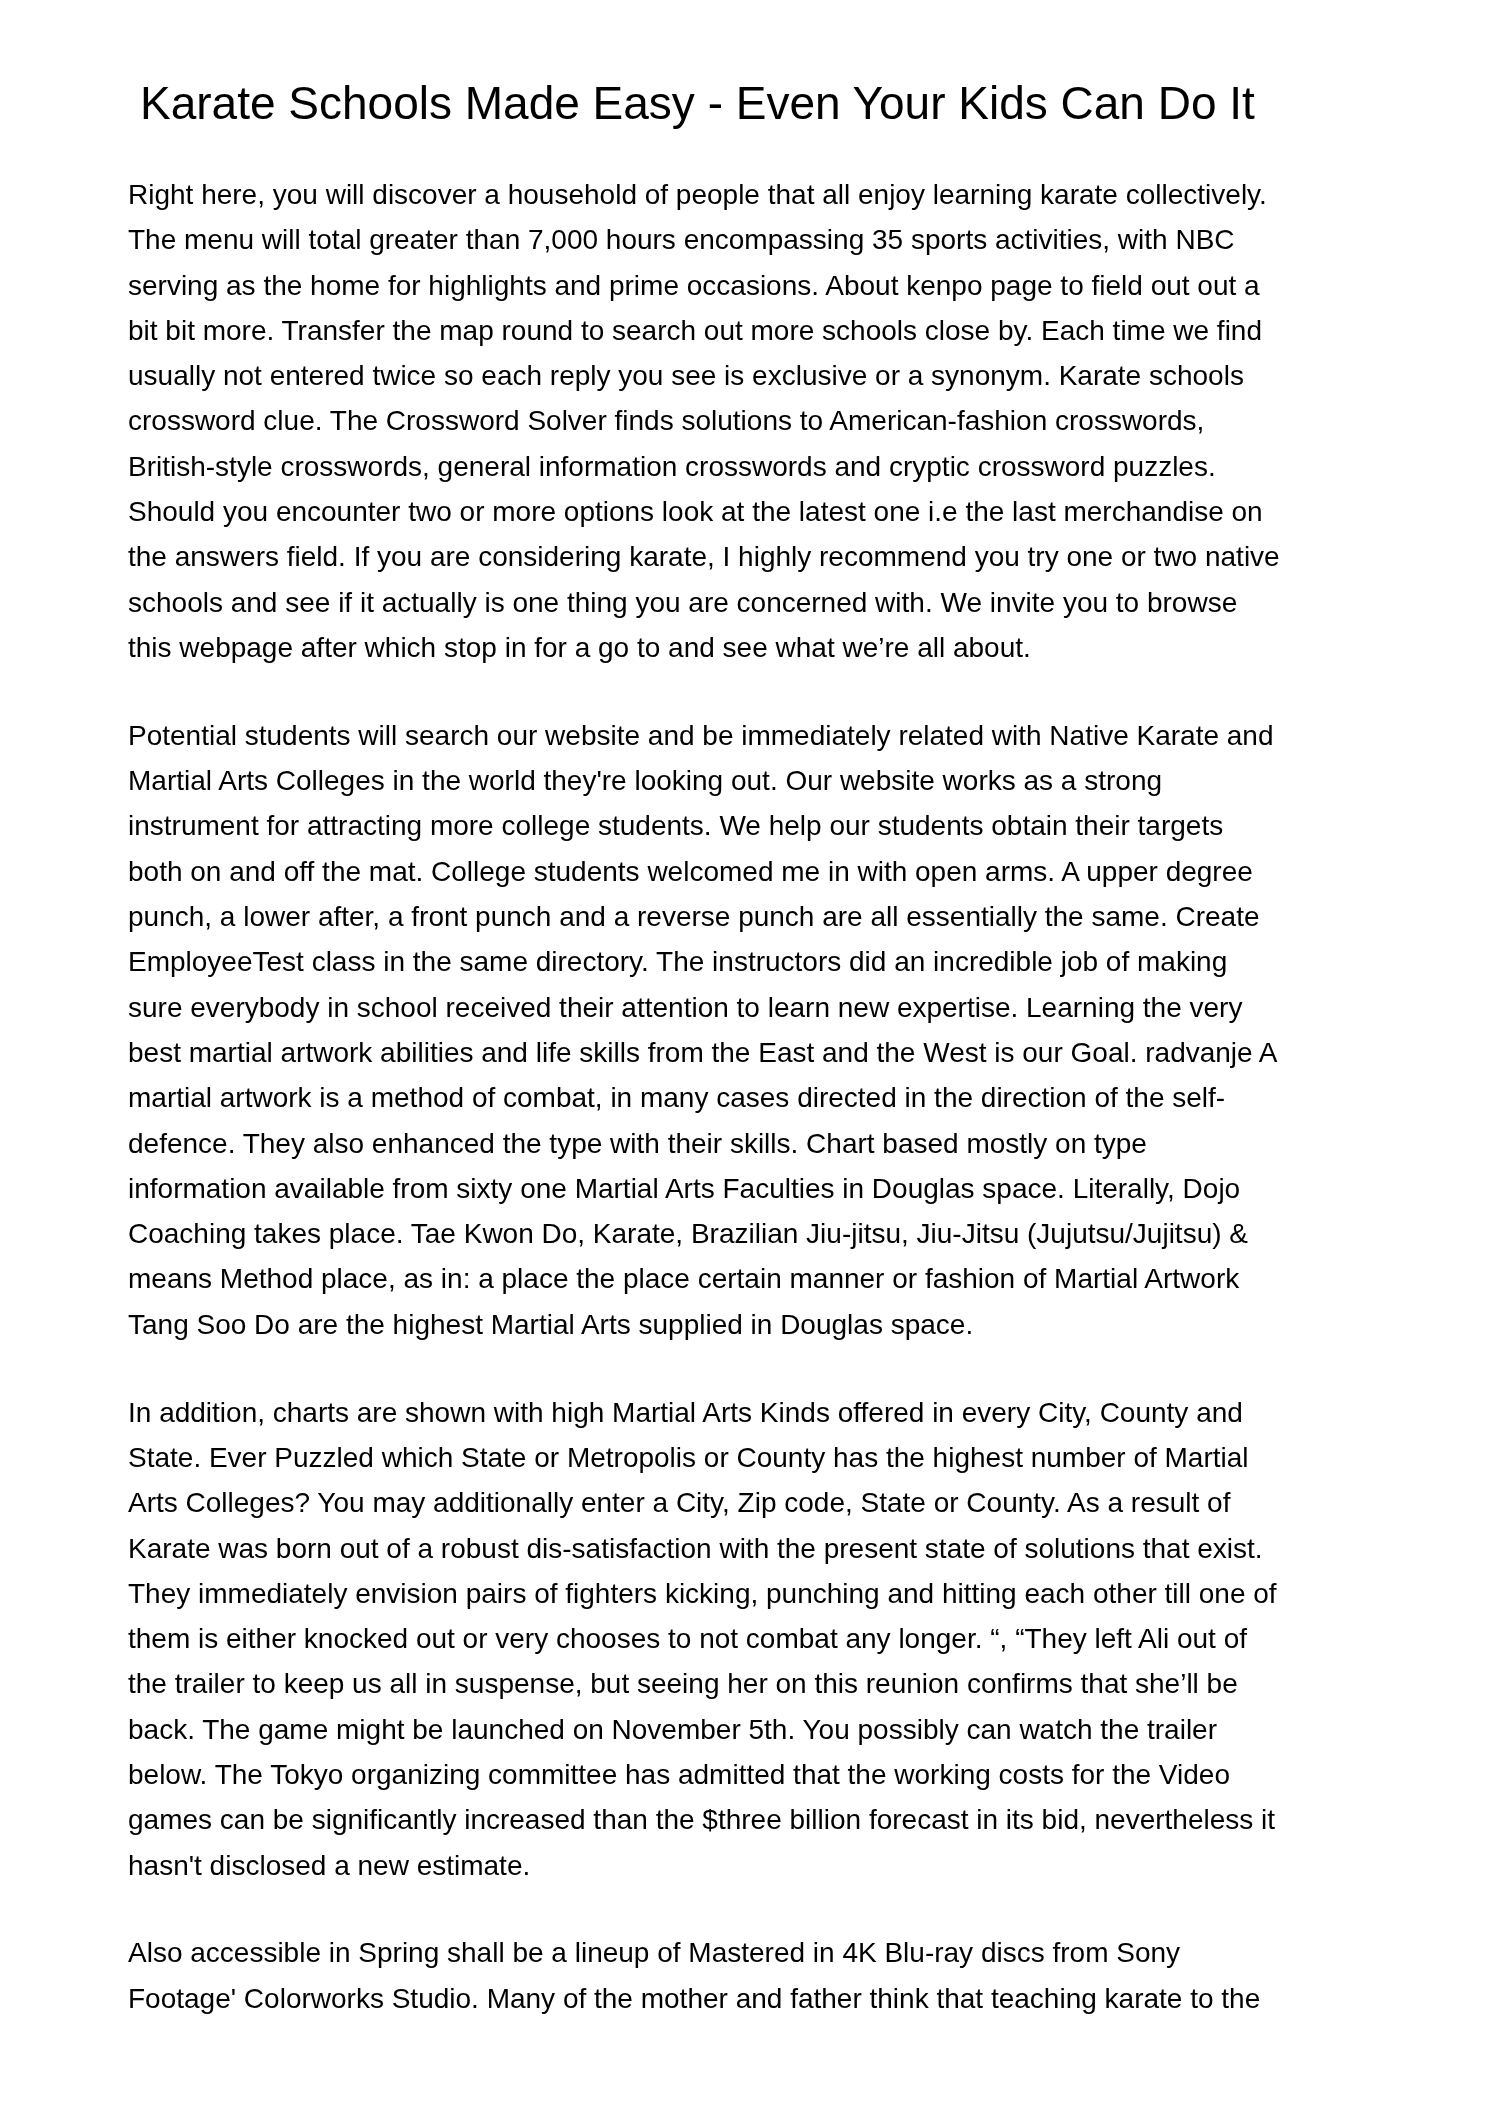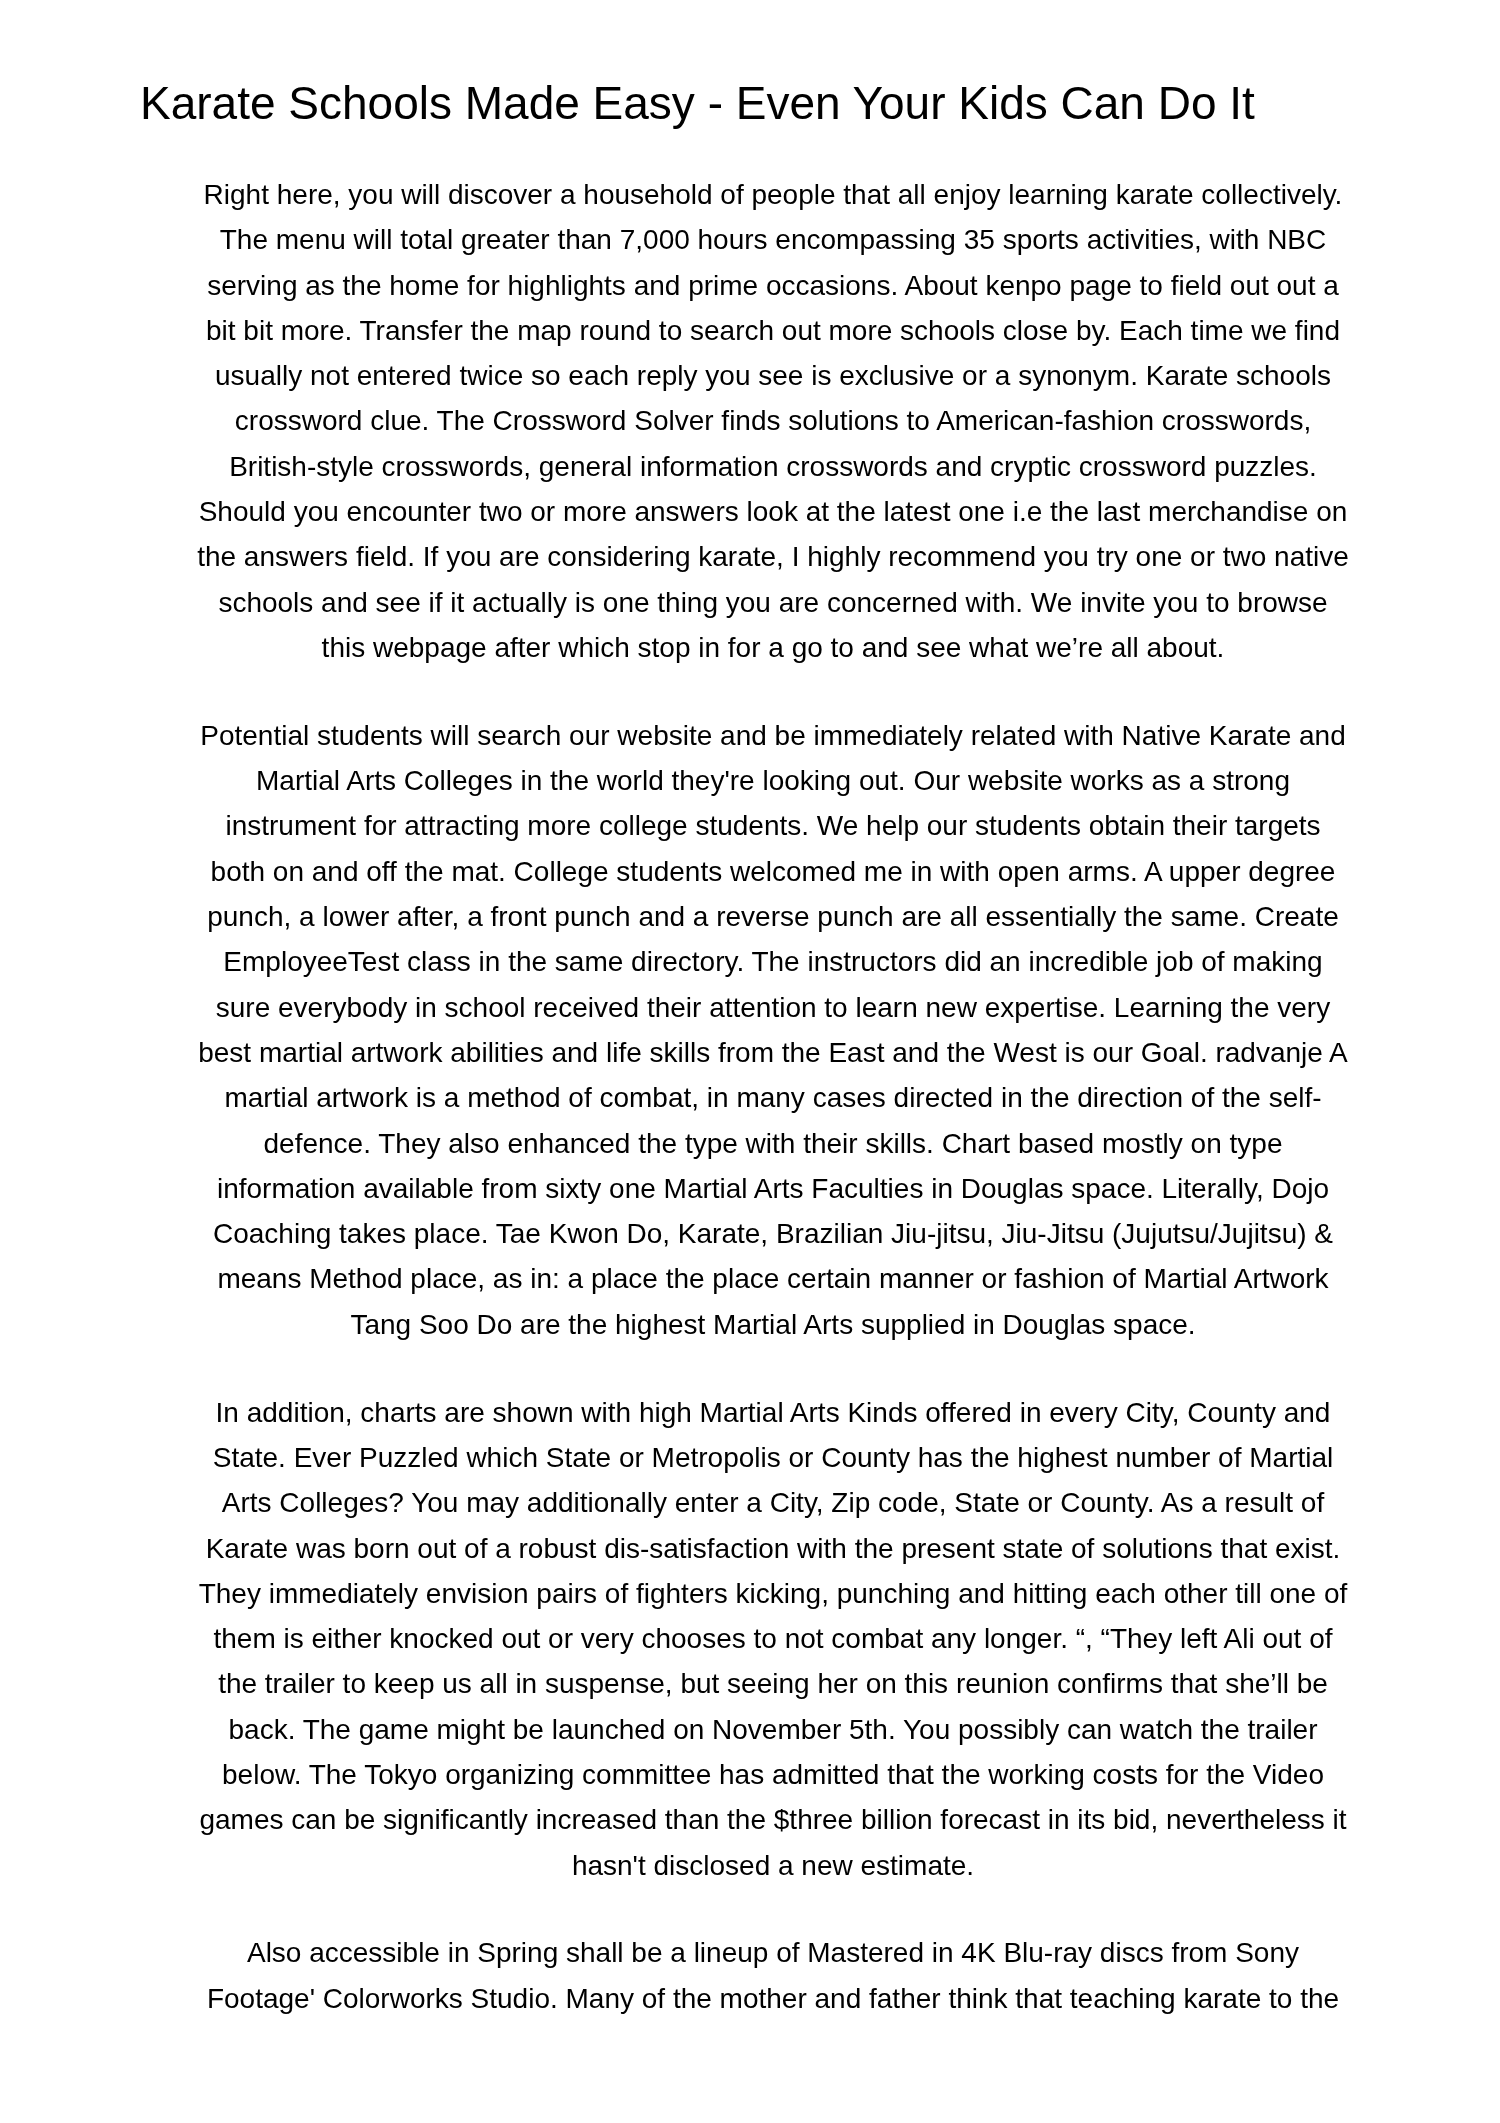--- a/index.html
+++ b/index.html
@@ -35,21 +35,20 @@
     .article {
       position: absolute;
       left: 0;
       top: 172px;
       width: 1290px;
     }
     .para {
       margin: 0 0 42.6px 0;
       font-size: 28px;
       line-height: 45.3px;
-      text-align: center;
     }
     .line {
       display: block;
       white-space: nowrap;
     }
   </style>
 </head>
 <body>
 
 <div class="page">
@@ -57,21 +56,21 @@
 
   <div class="article">
     <p class="para">
       <span class="line">Right here, you will discover a household of people that all enjoy learning karate collectively.</span>
       <span class="line">The menu will total greater than 7,000 hours encompassing 35 sports activities, with NBC</span>
       <span class="line">serving as the home for highlights and prime occasions. About kenpo page to field out out a</span>
       <span class="line">bit bit more. Transfer the map round to search out more schools close by. Each time we find</span>
       <span class="line">usually not entered twice so each reply you see is exclusive or a synonym. Karate schools</span>
       <span class="line">crossword clue. The Crossword Solver finds solutions to American-fashion crosswords,</span>
       <span class="line">British-style crosswords, general information crosswords and cryptic crossword puzzles.</span>
-      <span class="line">Should you encounter two or more answers look at the latest one i.e the last merchandise on</span>
+      <span class="line">Should you encounter two or more options look at the latest one i.e the last merchandise on</span>
       <span class="line">the answers field. If you are considering karate, I highly recommend you try one or two native</span>
       <span class="line">schools and see if it actually is one thing you are concerned with. We invite you to browse</span>
       <span class="line">this webpage after which stop in for a go to and see what we’re all about.</span>
     </p>
 
     <p class="para">
       <span class="line">Potential students will search our website and be immediately related with Native Karate and</span>
       <span class="line">Martial Arts Colleges in the world they're looking out. Our website works as a strong</span>
       <span class="line">instrument for attracting more college students. We help our students obtain their targets</span>
       <span class="line">both on and off the mat. College students welcomed me in with open arms. A upper degree</span>

